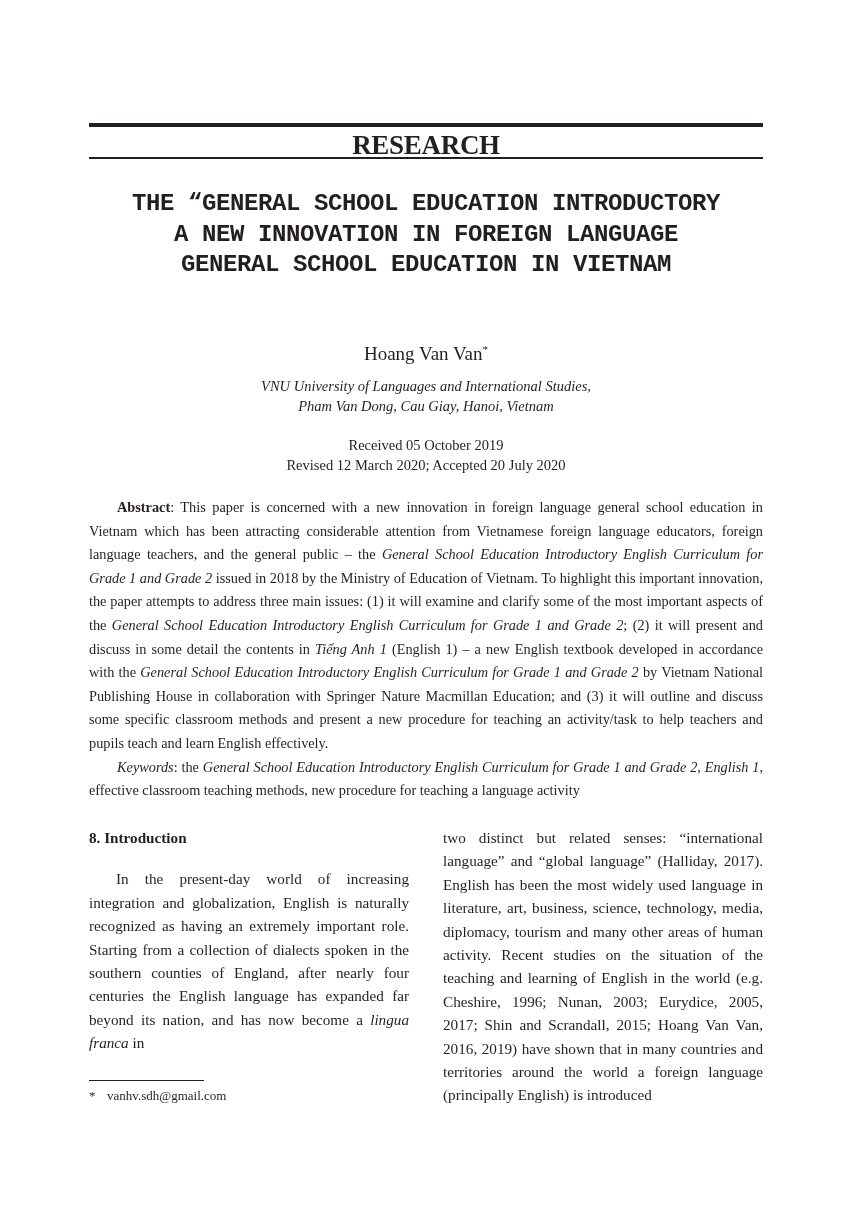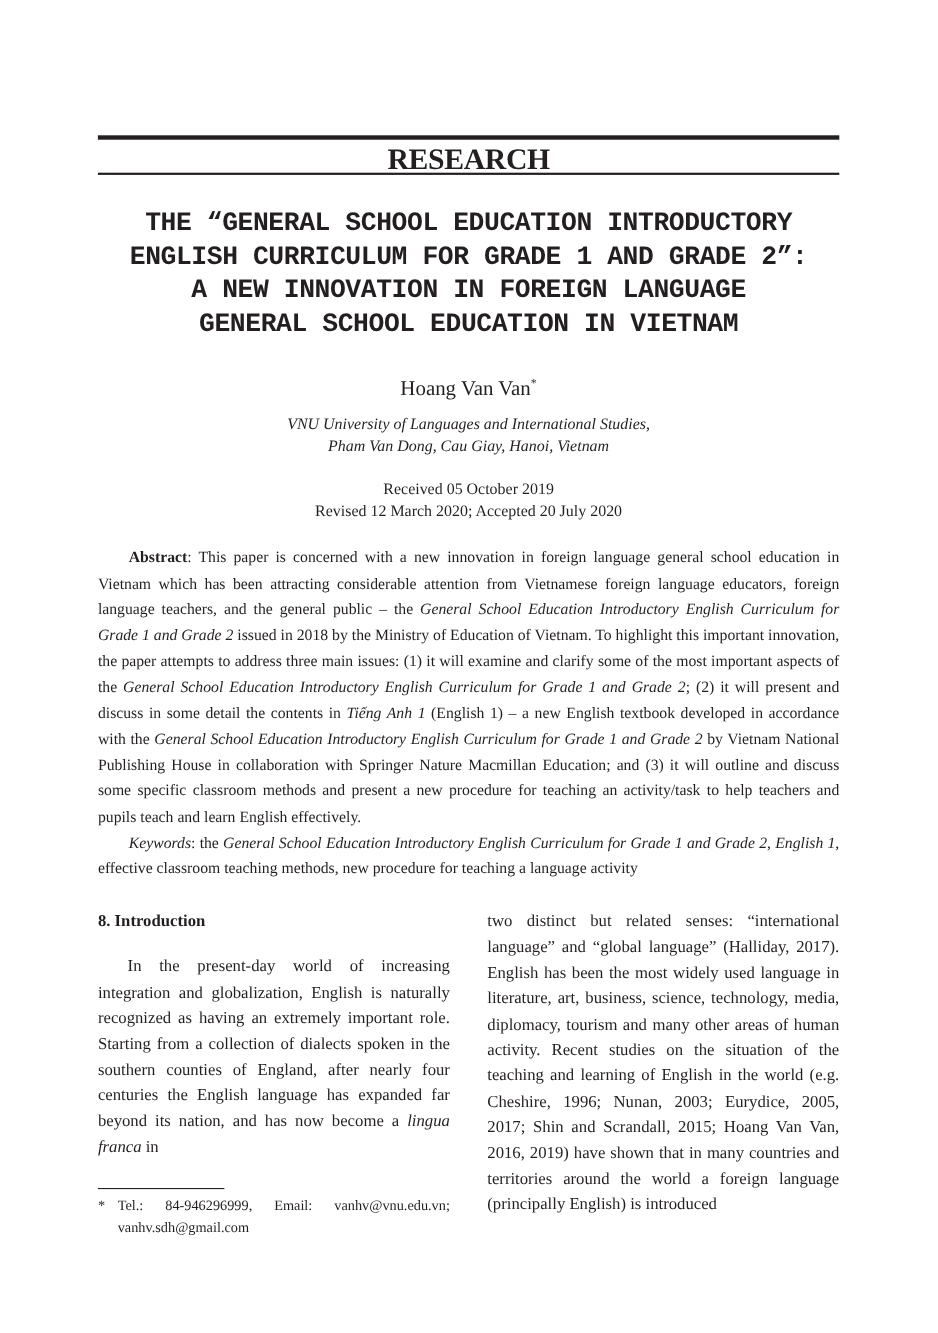--- a/index.html
+++ b/index.html
@@ -37,21 +37,20 @@
 </style>
 </head>
 <body>
 
 <div class="rule-thick"></div>
 <div class="section-label">RESEARCH</div>
 <div class="rule-thin"></div>
 
 <div class="title">
   <div>THE “GENERAL SCHOOL EDUCATION INTRODUCTORY</div>
-  <div>ENGLISH CURRICULUM FOR GRADE 1 AND GRADE 2”:</div>
   <div>A NEW INNOVATION IN FOREIGN LANGUAGE</div>
   <div>GENERAL SCHOOL EDUCATION IN VIETNAM</div>
 </div>
 
 <div class="author">
   <span>Hoang Van Van</span><sup>*</sup>
 </div>
 
 <div class="affil">
   <div>VNU University of Languages and International Studies,</div>
@@ -74,16 +73,15 @@
 </div>
 
 <div class="col col-right">
   <p>two distinct but related senses: “international language” and “global language” (Halliday, 2017). English has been the most widely used language in literature, art, business, science, technology, media, diplomacy, tourism and many other areas of human activity. Recent studies on the situation of the teaching and learning of English in the world (e.g. Cheshire, 1996; Nunan, 2003; Eurydice, 2005, 2017; Shin and Scrandall, 2015; Hoang Van Van, 2016, 2019) have shown that in many countries and territories around the world a foreign language (principally English) is introduced</p>
 </div>
 
 <div class="fn-rule"></div>
 <div class="footnote">
   <span class="mark">*</span>
   <div class="fn-body">
-    <span class="fn-line1">Tel.: 84-946296999, Email: vanhv@vnu.edu.vn;</span>
     <span>vanhv.sdh@gmail.com</span>
   </div>
 </div>
 
 </body></html>

